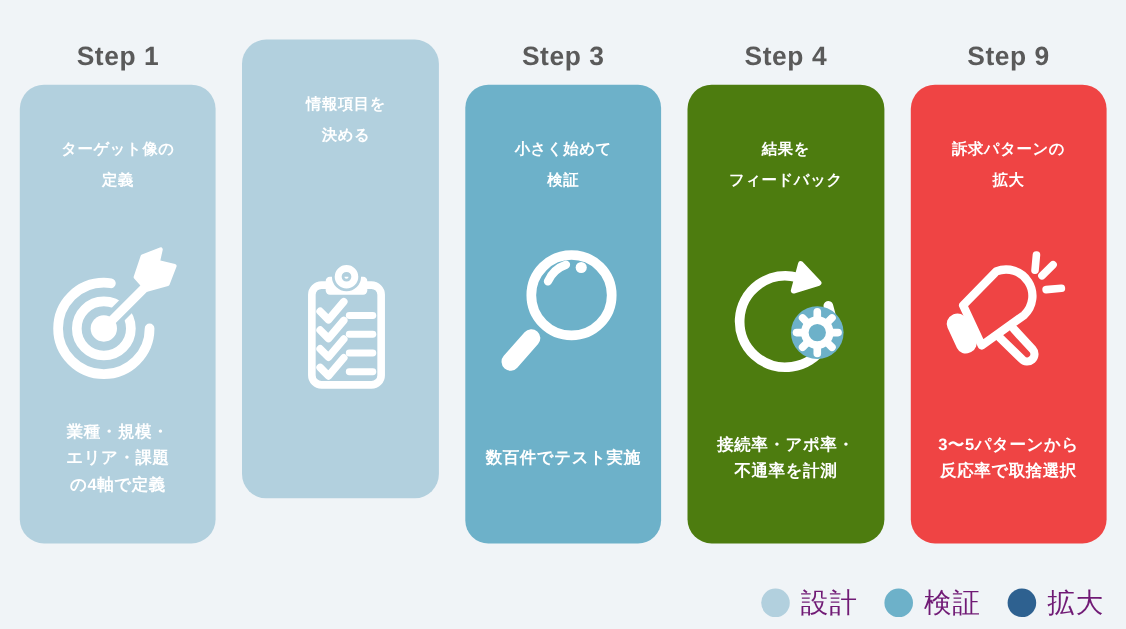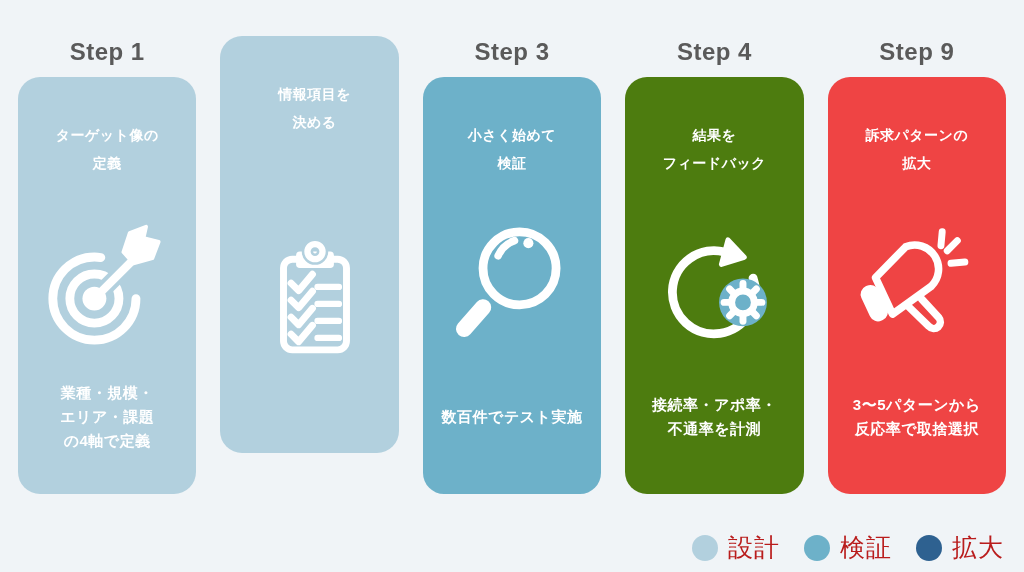--- a/index.html
+++ b/index.html
@@ -86,21 +86,21 @@
   .legend-item { display:flex; align-items:center; gap:10px; }
   .legend-dot {
     width:26px; height:26px;
     border-radius:50%;
     display:inline-block;
     flex:0 0 auto;
   }
   .legend-label {
     font-size:25px;
     font-weight:500;
-    color:#b91c1c;
+    color:#701a75;
     letter-spacing:1px;
   }
 </style>
 </head>
 <body style="background-color: rgb(240, 244, 247); color: rgb(240, 244, 247);">
 
 <div class="canvas">
   <div class="steps-row">
 
     <div class="step-col">

